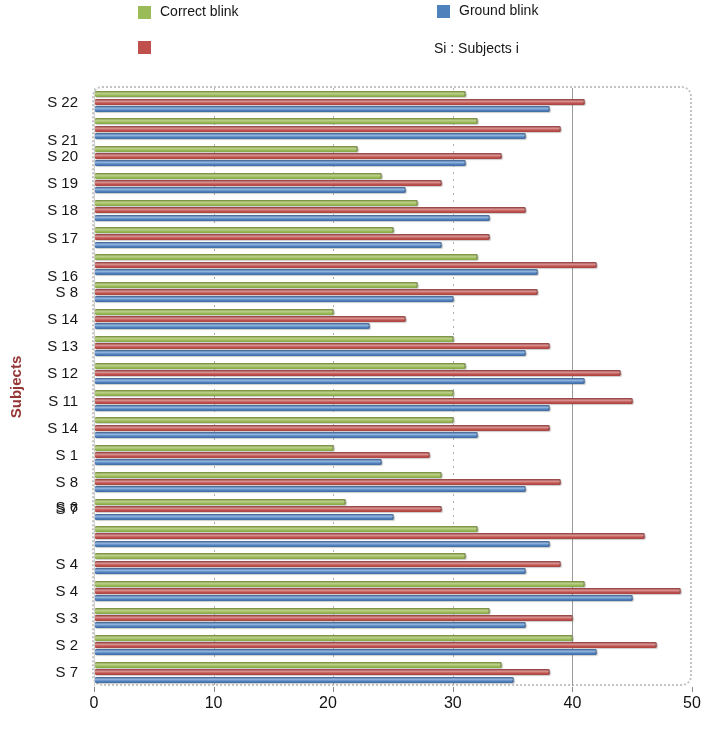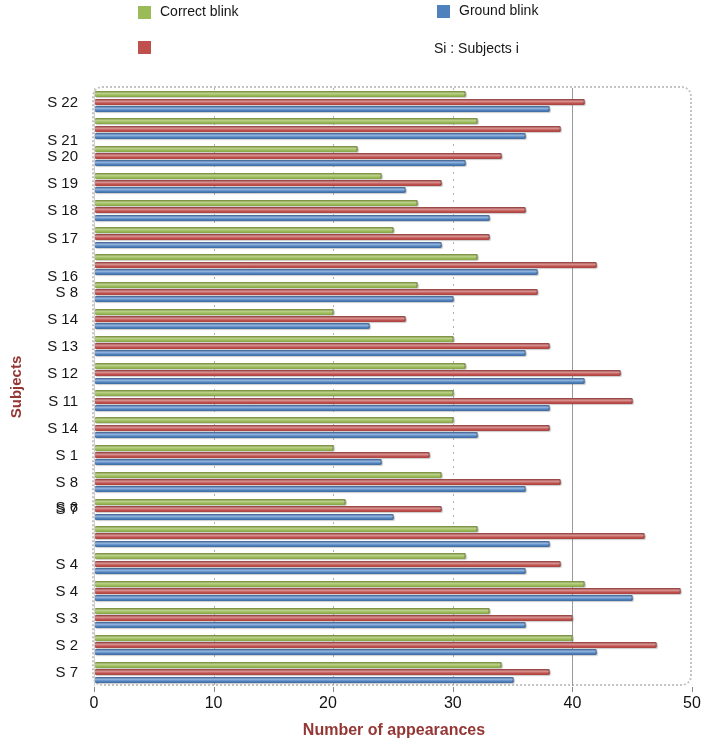--- a/index.html
+++ b/index.html
@@ -157,15 +157,14 @@
       <div class="ylab" style="top:637.2px">S 2</div>
       <div class="bar green" style="left:95px;top:634.8px;width:478.4px" title="Correct blink S 2: 40"></div>
       <div class="bar red" style="left:95px;top:642.1px;width:562.1px" title="Total blinks generated S 2: 47"></div>
       <div class="bar blue" style="left:95px;top:649.4px;width:502.3px" title="Ground truth S 2: 42"></div>
       <div class="ylab" style="top:664.4px">S 7</div>
       <div class="bar green" style="left:95px;top:662.0px;width:406.6px" title="Correct blink S 1: 34"></div>
       <div class="bar red" style="left:95px;top:669.3px;width:454.5px" title="Total blinks generated S 1: 38"></div>
       <div class="bar blue" style="left:95px;top:676.6px;width:418.6px" title="Ground truth S 1: 35"></div>
     </div>
 
-  <div id="x-title" class="axis-title">Number of appearances</div>
   <div id="y-title" class="axis-title">Subjects</div>
 </div>
 
 </body></html>

